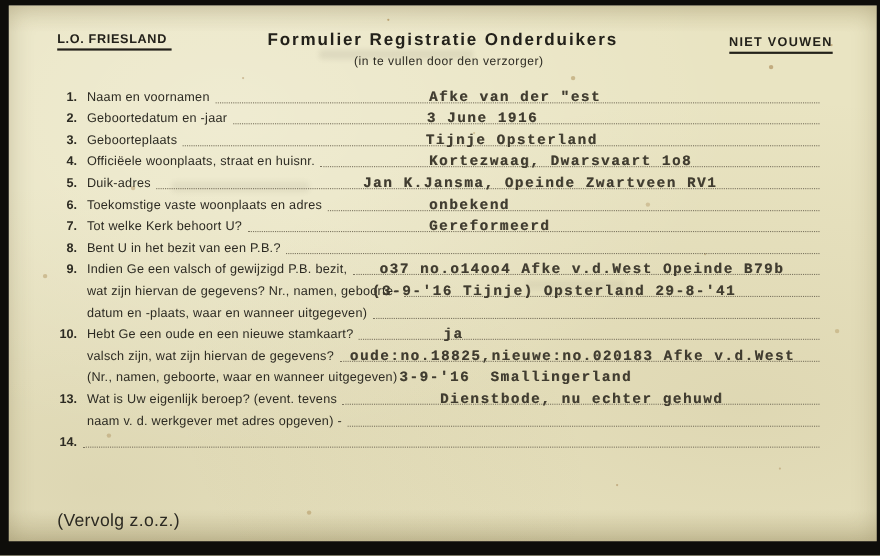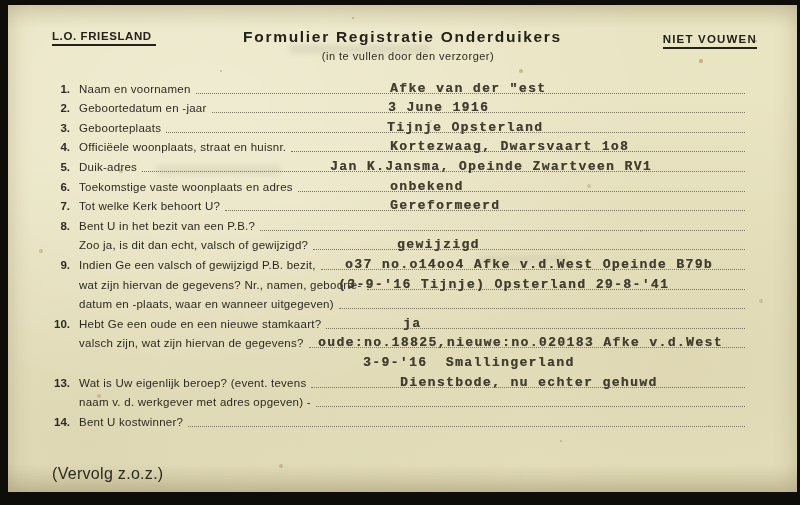--- a/index.html
+++ b/index.html
@@ -143,26 +143,20 @@
         <span class="q">Tot welke Kerk behoort U?</span>
         <span class="leader"></span>
         <span class="a" style="left: 382px;">Gereformeerd</span>
       </div>
       <div class="line">
         <span class="num">8.</span>
         <span class="q">Bent U in het bezit van een P.B.?</span>
         <span class="leader"></span>
       </div>
       <div class="line">
-        <span class="num"></span>
-        <span class="q">Zoo ja, is dit dan echt, valsch of gewijzigd?</span>
-        <span class="leader"></span>
-        <span class="a" style="left: 389px;">gewijzigd</span>
-      </div>
-      <div class="line">
         <span class="num">9.</span>
         <span class="q">Indien Ge een valsch of gewijzigd P.B. bezit,</span>
         <span class="leader"></span>
         <span class="a" style="left: 337px;">o37 no.o14oo4 Afke v.d.West Opeinde B79b</span>
       </div>
       <div class="line">
         <span class="num"></span>
         <span class="q">wat zijn hiervan de gegevens? Nr., namen, geboorte-</span>
         <span class="leader"></span>
         <span class="a" style="left: 330px;">(3-9-'16 Tijnje) Opsterland 29-8-'41</span>
@@ -179,34 +173,34 @@
         <span class="a" style="left: 395px;">ja</span>
       </div>
       <div class="line">
         <span class="num"></span>
         <span class="q">valsch zijn, wat zijn hiervan de gegevens?</span>
         <span class="leader"></span>
         <span class="a" style="left: 310px;">oude:no.18825,nieuwe:no.020183 Afke v.d.West</span>
       </div>
       <div class="line">
         <span class="num"></span>
+        <span class="q">(Nr., namen, geboorte, waar en wanneer uitgegeven)</span>
         <span class="a" style="left: 355px;">3-9-'16  Smallingerland</span>
       </div>
       <div class="line">
         <span class="num">13.</span>
         <span class="q">Wat is Uw eigenlijk beroep? (event. tevens</span>
         <span class="leader"></span>
         <span class="a" style="left: 392px;">Dienstbode, nu echter gehuwd</span>
       </div>
       <div class="line">
         <span class="num"></span>
         <span class="q">naam v. d. werkgever met adres opgeven) -</span>
         <span class="leader"></span>
       </div>
       <div class="line">
         <span class="num">14.</span>
-        <span class="q">Bent U kostwinner?</span>
         <span class="leader"></span>
       </div>
     </div>
 
   <div class="footer">(Vervolg z.o.z.)</div>
 </div>
 
 </body></html>

